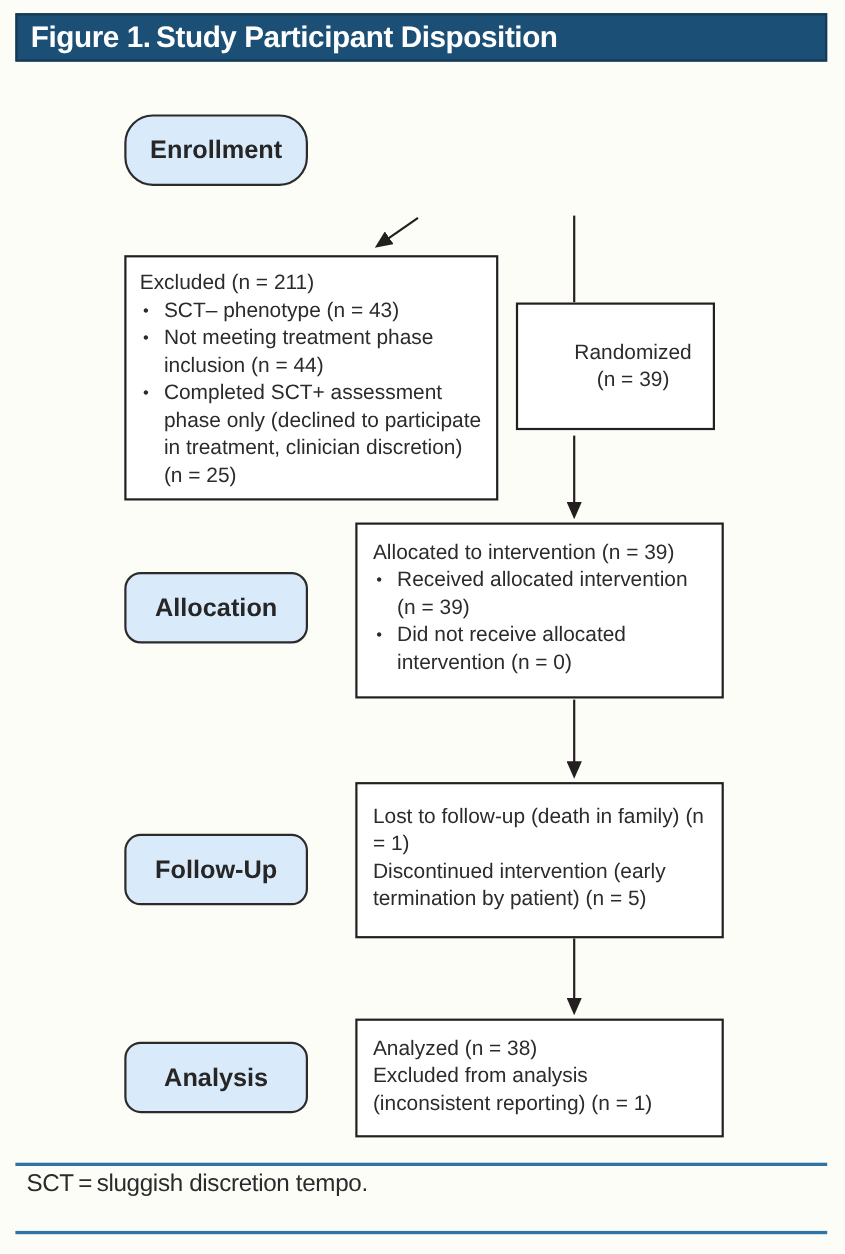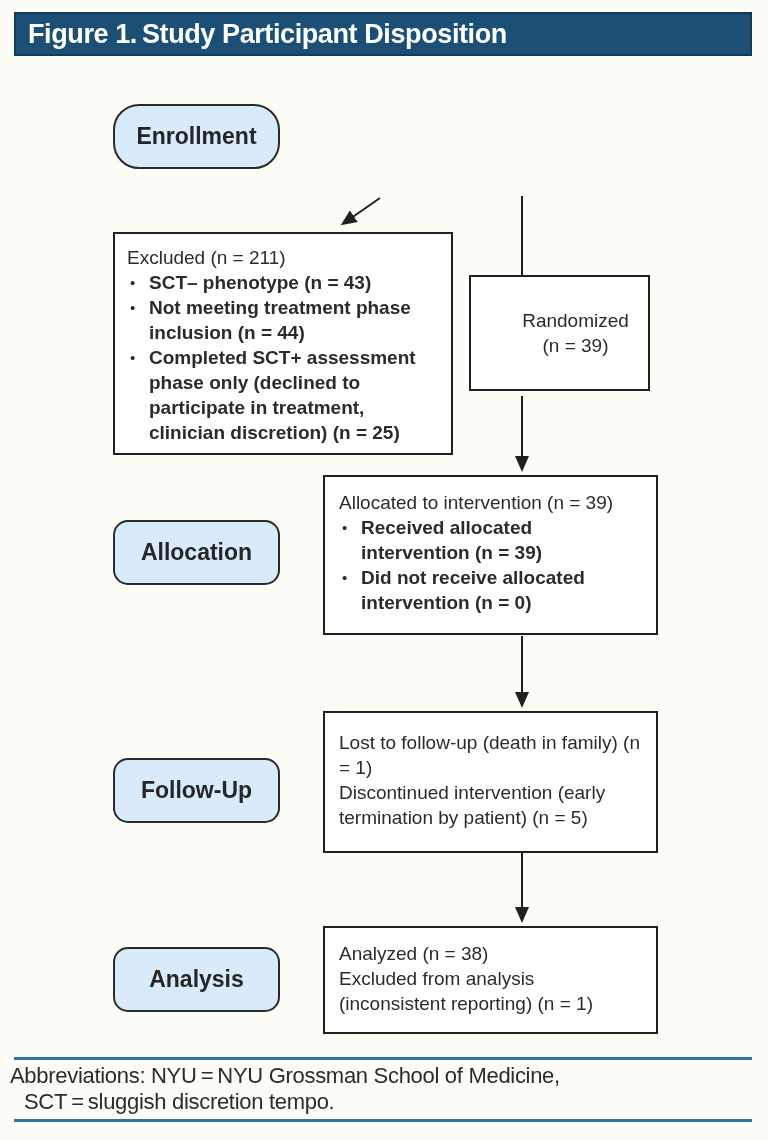--- a/index.html
+++ b/index.html
@@ -48,21 +48,21 @@
   #box-randomized{left:469px;top:275px;width:181px;height:116px;padding-left:32px;}
   #box-allocated{left:323px;top:475px;width:335px;height:160px;padding:13px 14px;}
   #box-followup{left:323px;top:711px;width:335px;height:142px;padding:17px 14px;}
   #box-analyzed{left:323px;top:926px;width:335px;height:108px;padding:13px 14px;}
   .cbox p{margin:0;}
 
   
   ul.bullets{list-style:none;margin:0;padding:0;}
   ul.bullets li{display:flex;}
   ul.bullets .dot{width:22px;flex:0 0 22px;font-size:15px;line-height:25px;padding-left:3px;box-sizing:border-box;}
-  ul.bullets .txt{flex:1;font-weight:bold;}
+  ul.bullets .txt{flex:1;}
 
   
   svg.flow{position:absolute;left:0;top:0;pointer-events:none;}
 
   
   .rule{position:absolute;left:14px;width:738px;height:3px;background:#2e74a7;}
   #rule-top{top:1057px;}
   #rule-bottom{top:1119px;}
   .footer-text{
     position:absolute;left:10px;top:1063px;width:740px;
@@ -149,18 +149,17 @@
     <p>Discontinued intervention (early termination by patient) (n = 5)</p>
   </div>
 
   <div class="cbox" id="box-analyzed">
     <p>Analyzed (n = 38)</p>
     <p>Excluded from analysis (inconsistent reporting) (n = 1)</p>
   </div>
 
   <div class="rule" id="rule-top"></div>
   <div class="footer-text">
-    <p>Abbreviations: NYU = NYU Grossman School of Medicine,</p>
     <p class="l2">SCT = sluggish discretion tempo.</p>
   </div>
   <div class="rule" id="rule-bottom"></div>
 
 </div>
 
 </body></html>

